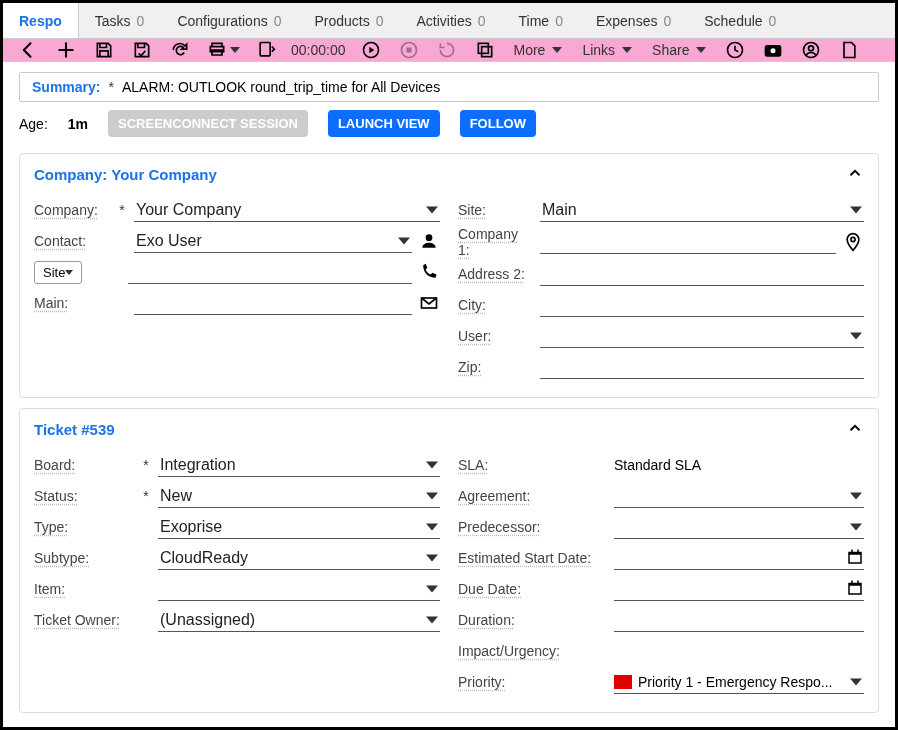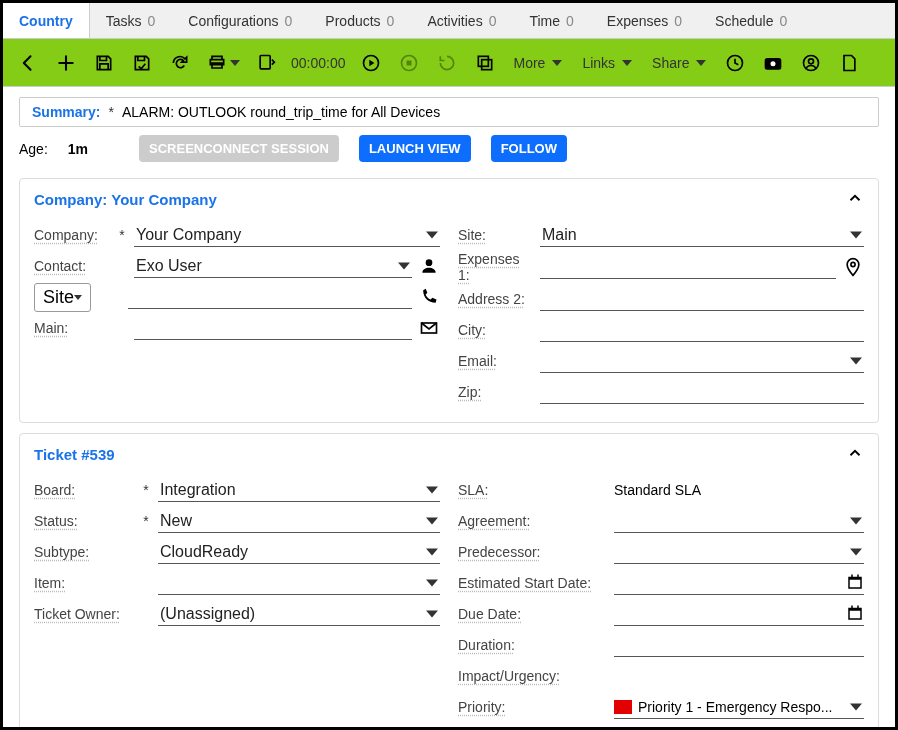--- a/index.html
+++ b/index.html
@@ -32,23 +32,23 @@
   .tab.active {
     background: #fff;
     color: #1a73e8;
     font-weight: 600;
     border-right: 1px solid #ccc;
   }
   .tab .count { color: #888; }
   .toolbar {
     display: flex;
     align-items: center;
-    background: #84cc16;
+    background: #f9a8d4;
     border-bottom: 1px solid #ccc;
-    height: 48px;
+    height: 23px;
     padding: 0 6px;
     gap: 0;
   }
   .tb-btn {
     width: 38px;
     height: 38px;
     display: flex;
     align-items: center;
     justify-content: center;
     cursor: pointer;
@@ -68,21 +68,21 @@
     display:flex; align-items:center; padding: 6px 12px; border:1px solid #ccc; margin: 10px 16px 4px 16px; border-radius:2px;
   }
   .summary-label { color:#1a73e8; font-weight:600; margin-right:8px; }
   .req { color:#333; margin-right:8px; }
   .age-row {
     display:flex; align-items:center; padding: 4px 16px 10px 16px; gap:20px;
   }
   .pill {
     border-radius:4px; padding:6px 10px; font-weight:600; color:#fff; font-size:13px;
   }
-  .pill.disabled { background:#ccc; color:#fff;margin-left:31px; }
+  .pill.disabled { background:#ccc; color:#fff; }
   .pill.blue { background:#0d6efd; }
   .panel {
     border:1px solid #ddd; border-radius:4px; margin:6px 16px 10px 16px; padding:10px 14px 14px 14px;
     background:#fff;
   }
   .panel-head {
     display:flex; justify-content:space-between; align-items:center; margin-bottom:10px;text-align:right;
   }
   .panel-title { color:#1a73e8; font-weight:700; font-size:15px; }
   .collapse-icon svg { width:18px; height:18px; cursor:pointer; }
@@ -108,33 +108,33 @@
   }
   .side-icon {
     width:22px; height:22px; display:flex; align-items:center; justify-content:center; color:#333;
     cursor:pointer; flex:0 0 auto;
   }
   .side-icon svg{width:20px;height:20px;}
   .color-swatch { width:18px; height:14px; background:#e30000; display:inline-block; margin-right:6px; flex:0 0 auto; }
   .priority-wrap { flex:1; display:flex; align-items:center; border-bottom:1px solid #555; height:24px; position:relative; padding-right:18px;}
   .priority-wrap .ptext { white-space:nowrap; overflow:hidden; text-overflow:ellipsis; flex:1;}
   .sitebtn {
-    border:1px solid #999; border-radius:3px; background:#fff; padding:3px 8px; display:flex; align-items:center; gap:0; cursor:pointer; font-size:18px;
+    border:1px solid #999; border-radius:3px; background:#fff; padding:3px 8px; display:flex; align-items:center; gap:0; cursor:pointer; font-size:13px;
   }
   .cal-icon {
     position:absolute; right:0; top:2px; width:18px; height:18px;
   }
   .flabel2 { width:150px; color:#444; text-decoration: underline dotted #bbb; text-underline-offset:3px; flex:0 0 auto;}
 </style>
 </head>
 <body>
 
 <div class="tabs">
   <div class="tab active">
-    <span>Country</span>
+    <span>Respo</span>
   </div>
   <div class="tab">
     <span>Tasks</span>
     <span class="count">0</span>
   </div>
   <div class="tab">
     <span>Configurations</span>
     <span class="count">0</span>
   </div>
   <div class="tab">
@@ -335,21 +335,21 @@
 
     <div class="col">
       <div class="frow">
         <span class="flabel narrow">Site:</span>
         <div class="fselect-wrap">
           <input class="finput" value="Main" style="">
           <span class="drop-caret"></span>
         </div>
       </div>
       <div class="frow">
-        <span class="flabel narrow">Expenses 1:</span>
+        <span class="flabel narrow">Company 1:</span>
         <div class="fselect-wrap">
             <input class="finput" style="">
           </div>
         <span class="side-icon">
             <svg viewBox="0 0 24 24">
               <path d="M12 2a7 7 0 0 1 7 7c0 5-7 13-7 13S5 14 5 9a7 7 0 0 1 7-7z" stroke="#000" stroke-width="2" fill="none"></path>
               <circle cx="12" cy="9" r="2.5" stroke="#000" stroke-width="2" fill="none"></circle>
             </svg>
           </span>
       </div>
@@ -359,21 +359,21 @@
             <input class="finput" style="">
           </div>
       </div>
       <div class="frow">
         <span class="flabel narrow">City:</span>
         <div class="fselect-wrap">
             <input class="finput" style="">
           </div>
       </div>
       <div class="frow">
-        <span class="flabel narrow">Email:</span>
+        <span class="flabel narrow">User:</span>
         <div class="fselect-wrap">
             <input class="finput" style="">
             <span class="drop-caret"></span>
           </div>
       </div>
       <div class="frow">
         <span class="flabel narrow">Zip:</span>
         <div class="fselect-wrap">
             <input class="finput" style="">
           </div>
@@ -397,20 +397,28 @@
         <div class="fselect-wrap">
             <input class="finput" value="Integration" style="">
             <span class="drop-caret"></span>
           </div>
       </div>
       <div class="frow">
         <span class="flabel">Status:</span>
         <span class="freq">*</span>
         <div class="fselect-wrap">
             <input class="finput" value="New" style="">
+            <span class="drop-caret"></span>
+          </div>
+      </div>
+      <div class="frow">
+        <span class="flabel">Type:</span>
+        <span class="freq"></span>
+        <div class="fselect-wrap">
+            <input class="finput" value="Exoprise" style="">
             <span class="drop-caret"></span>
           </div>
       </div>
       <div class="frow">
         <span class="flabel">Subtype:</span>
         <span class="freq"></span>
         <div class="fselect-wrap">
             <input class="finput" value="CloudReady" style="">
             <span class="drop-caret"></span>
           </div>

